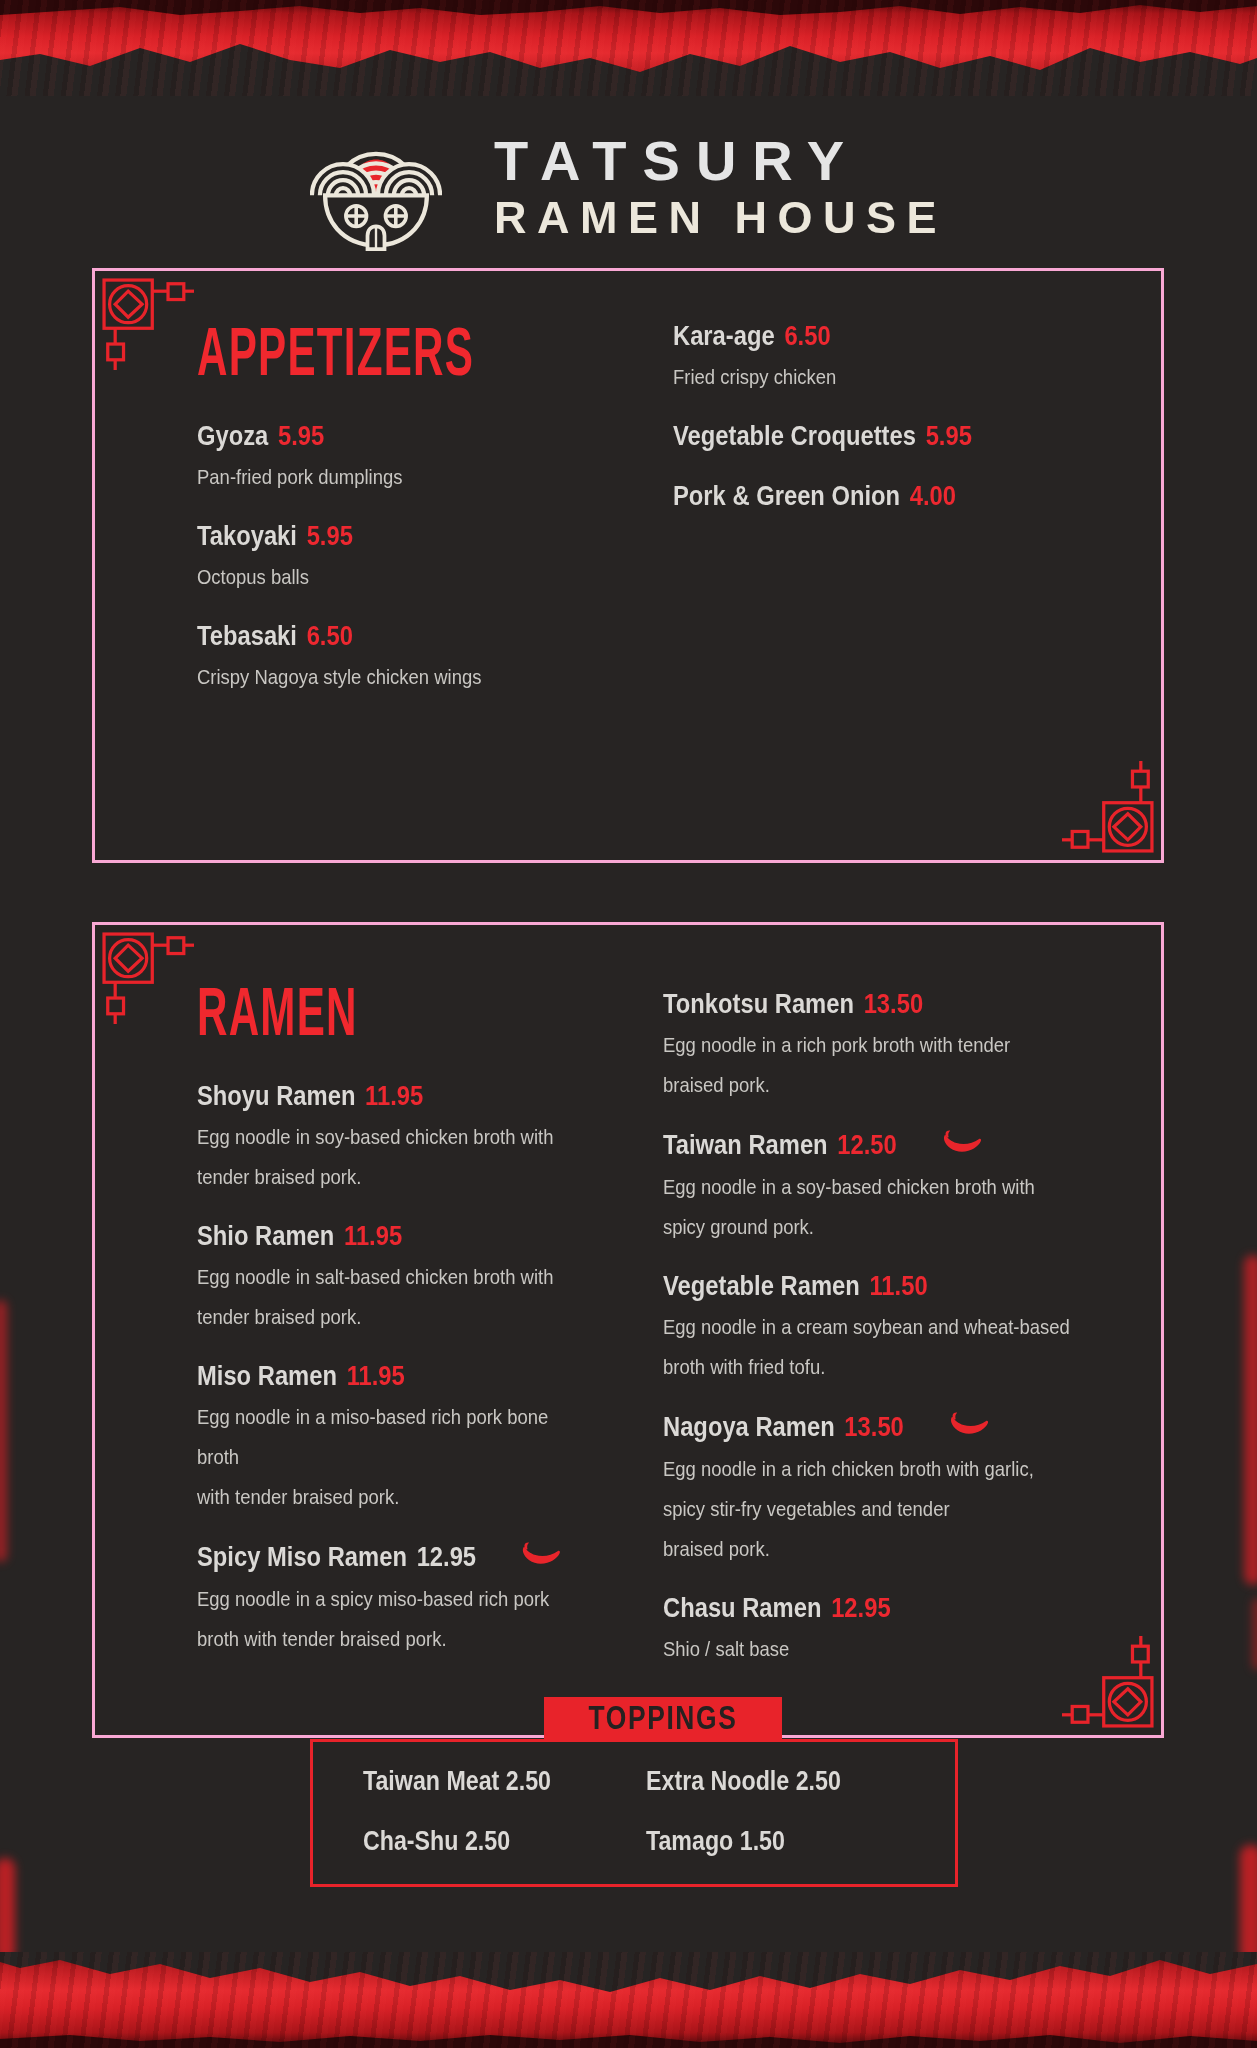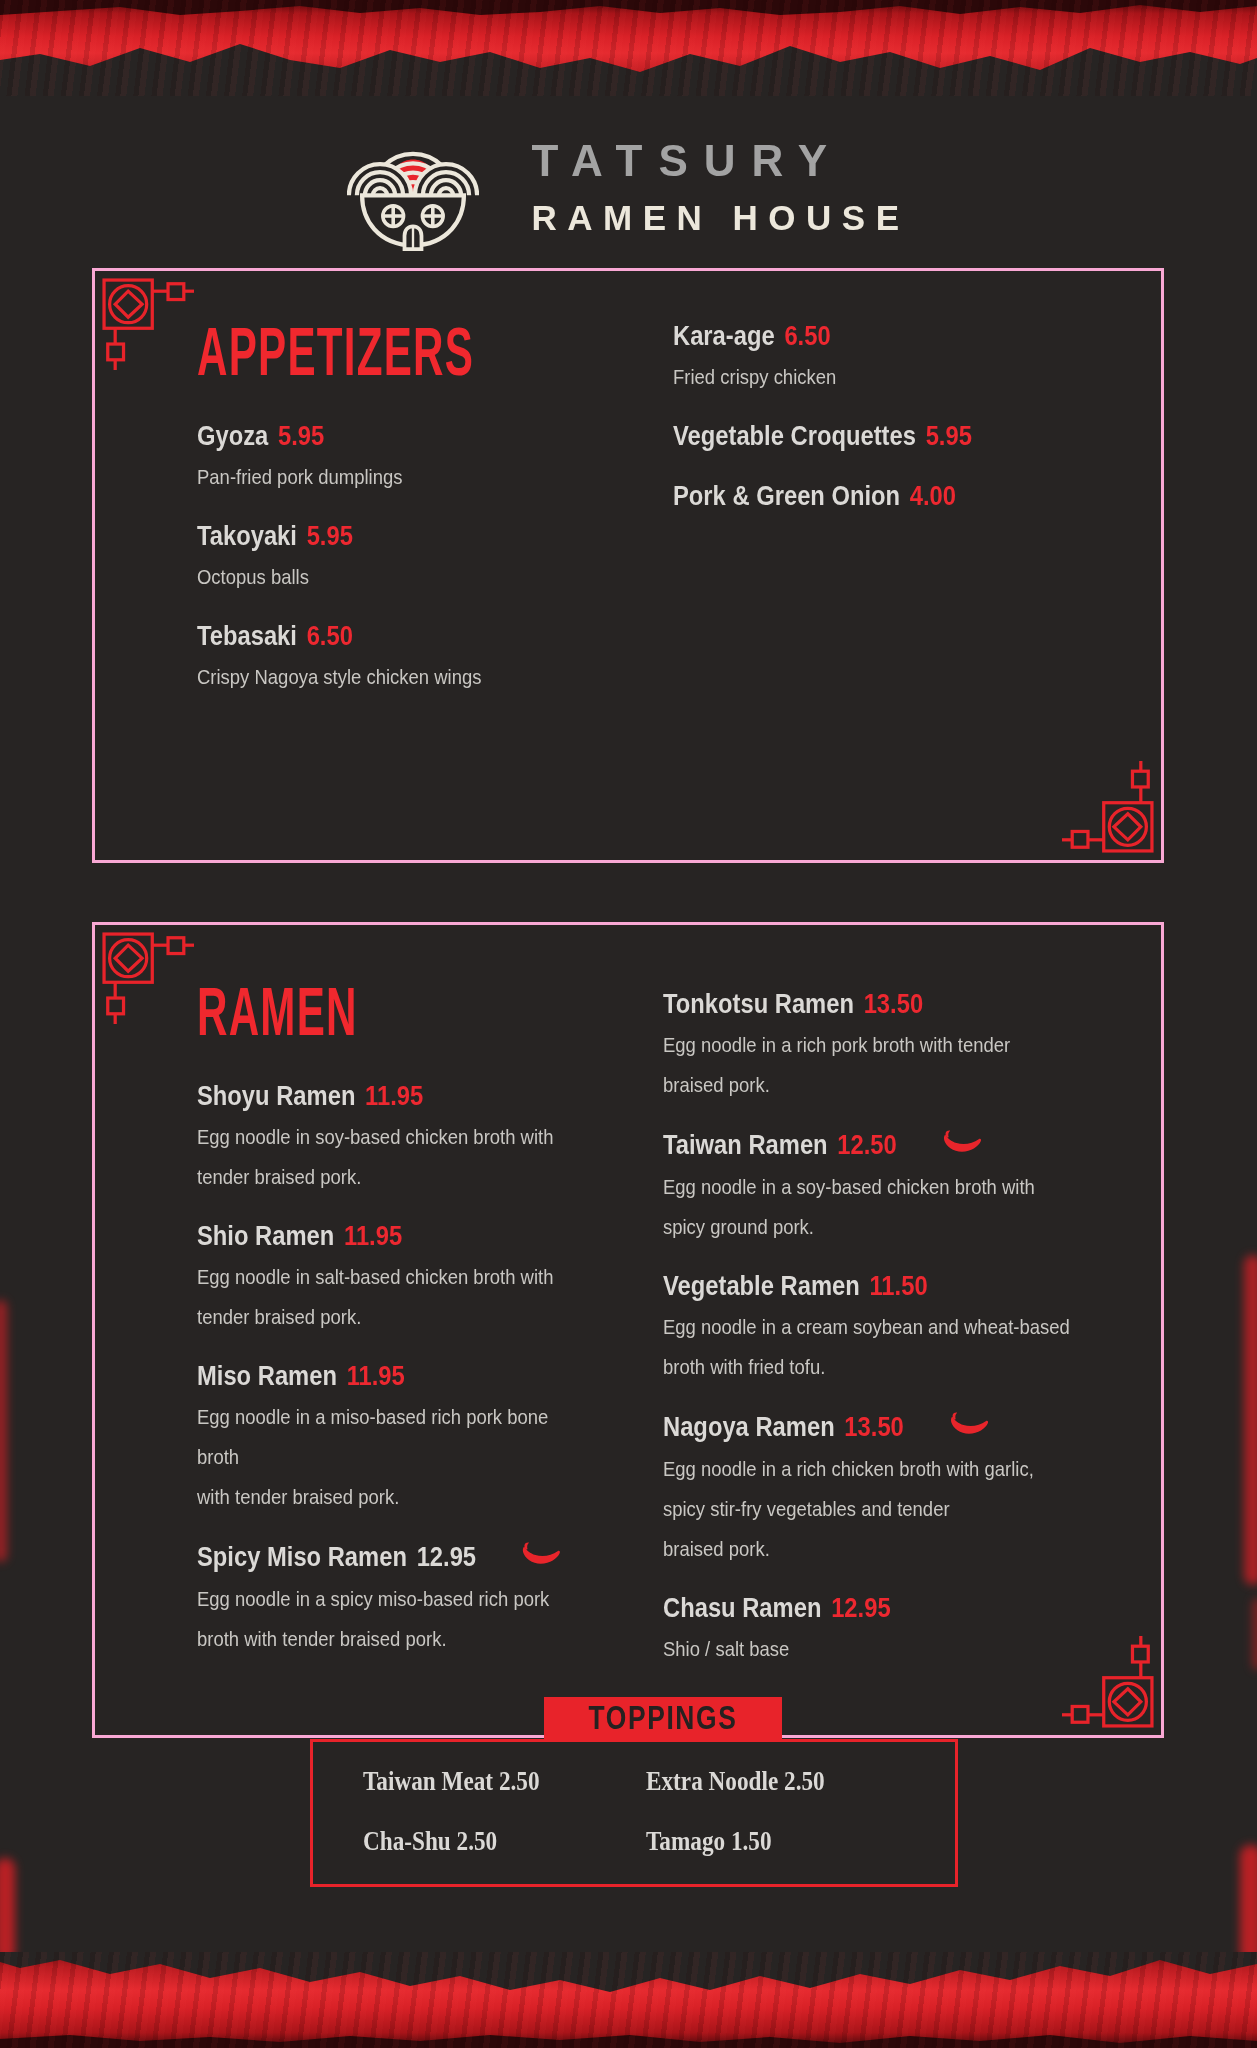--- a/index.html
+++ b/index.html
@@ -12,22 +12,22 @@
   
   .band{position:absolute;left:0;width:1257px;height:96px;}
   .band.top{top:0;background:linear-gradient(180deg,#4a080a 0%,#a81419 14%,#d92127 38%,#e62b30 55%,#b81b20 82%,#7c1014 100%);}
   .band.bottom{top:1952px;background:linear-gradient(0deg,#3f0709 0%,#a81419 16%,#d92127 42%,#e62b30 60%,#b81b20 85%,#7c1014 100%);}
   .band::after{content:"";position:absolute;inset:0;
     background:repeating-linear-gradient(97deg, rgba(30,0,0,.14) 0 5px, rgba(255,70,70,.05) 5px 11px, rgba(0,0,0,0) 11px 18px);}
   .band svg{position:absolute;left:0;width:100%;display:block;}
 
   
   .header{position:absolute;top:116px;left:0;width:100%;display:flex;justify-content:center;align-items:center;gap:52px;}
-  .brand-title{font-size:44px;font-weight:bold;color:#a3a3a3;letter-spacing:16px;line-height:62px;white-space:nowrap;}
-  .brand-sub{font-size:35px;font-weight:bold;color:#ece7db;letter-spacing:10.5px;line-height:40px;margin-top:6px;white-space:nowrap;}
+  .brand-title{font-size:56px;font-weight:bold;color:#e5e5e5;letter-spacing:16px;line-height:62px;white-space:nowrap;}
+  .brand-sub{font-size:45px;font-weight:bold;color:#ece7db;letter-spacing:10.5px;line-height:40px;margin-top:6px;white-space:nowrap;}
 
   
   .menu-box{position:absolute;left:92px;width:1072px;border:3px solid #f9a8d4;box-sizing:border-box;}
   #appetizers-box{top:268px;height:595px;}
   #ramen-box{top:922px;height:816px;}
   .col{position:absolute;}
   #appetizers-box .col.left{left:102px;top:44px;width:452px;}
   #appetizers-box .col.right{left:568px;top:50px;width:492px;margin-left:10px;}
   #ramen-box .col.left{left:102px;top:50px;width:452px;}
   #ramen-box .col.right{left:568px;top:64px;width:500px;}
@@ -48,21 +48,21 @@
   .corner{position:absolute;width:102px;height:102px;color:#e8232a;}
   .corner.tl{top:-3px;left:-3px;}
   .corner.br{bottom:-3px;right:-3px;transform:rotate(180deg);}
   .corner svg{display:block;width:100%;height:100%;}
 
   
   .toppings-tab{position:absolute;top:772px;left:438px;height:42px;background:#e8232a;color:#262120;
     font-weight:bold;font-size:33px;line-height:42px;padding:0 26px;margin-left:11px;}
   .toppings-tab .tab-txt{display:inline-block;transform:scaleX(0.8);transform-origin:center;letter-spacing:2px;}
   .toppings-box{position:absolute;top:814px;left:215px;width:648px;height:148px;border:3px solid #e8232a;box-sizing:border-box;}
-  .toppings-grid{display:grid;grid-template-columns:283px auto;padding:24px 0 0 50px;row-gap:30px;font-family:Liberation Serif, serif;}
+  .toppings-grid{display:grid;grid-template-columns:283px auto;padding:24px 0 0 50px;row-gap:30px;}
   .topping{font-size:27px;font-weight:bold;color:#dbd9d6;line-height:30px;
     transform:scaleX(0.86);transform-origin:left top;white-space:nowrap;}
 
   
   .smudge{position:absolute;background:#c92025;filter:blur(5px);border-radius:10px;}
   .smudge.r1{top:1255px;right:-5px;width:18px;height:330px;opacity:.8;}
   .smudge.r2{top:1598px;right:-7px;width:12px;height:72px;opacity:.5;}
   .smudge.l1{top:1300px;left:-6px;width:13px;height:262px;opacity:.7;}
   .smudge.bl{top:1858px;left:-5px;width:20px;height:104px;opacity:.9;}
   .smudge.br2{top:1845px;right:-5px;width:22px;height:118px;opacity:.9;}

